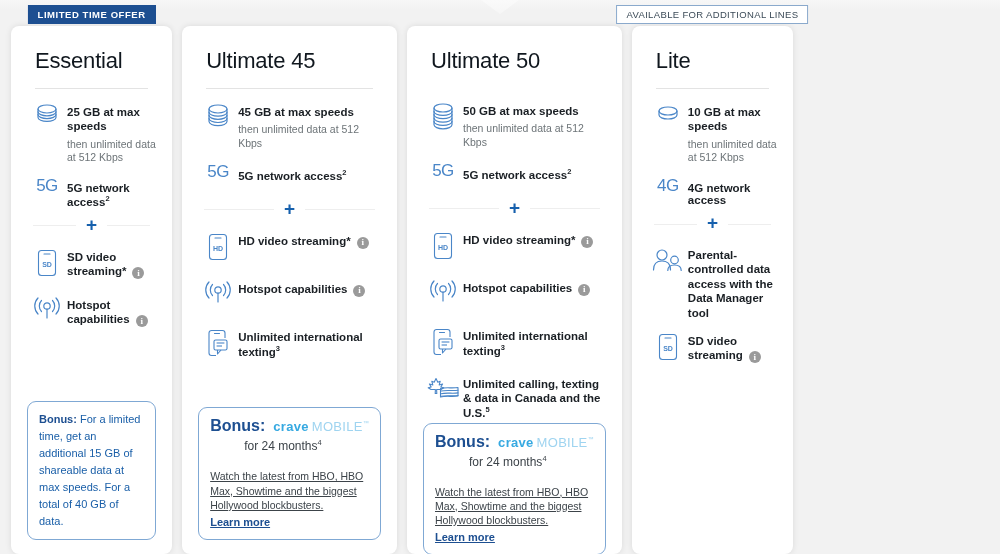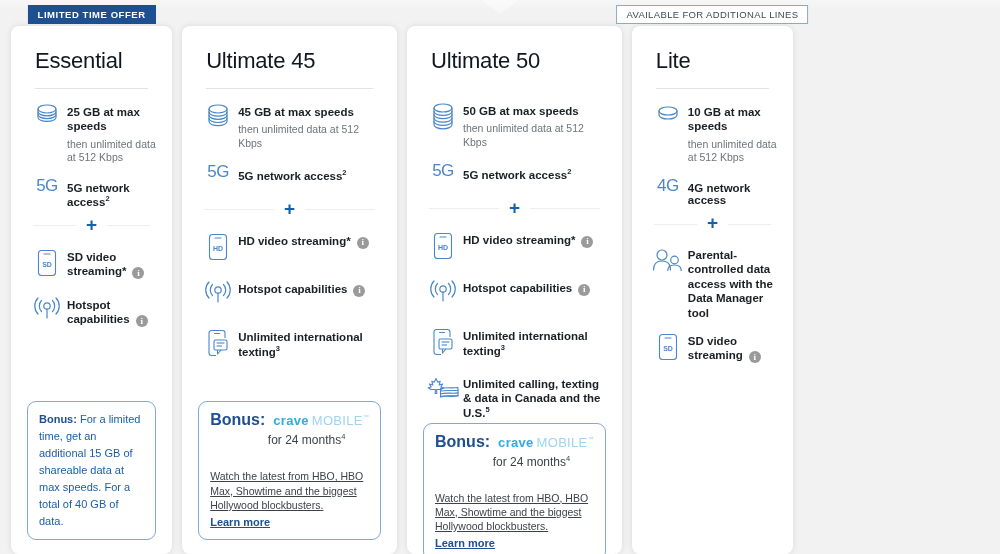--- a/index.html
+++ b/index.html
@@ -108,21 +108,21 @@
   .bonus-line{font-size:11px;color:#1a5fa8;line-height:1.55;}
   .bonus-label{font-weight:700;color:#1d4f91;}
   .bonus-line b{font-weight:400;color:#1a5fa8;}
 
   .crave-row{display:flex;align-items:baseline;gap:8px;}
   .crave-logo{font-size:13px;letter-spacing:.3px;line-height:1;white-space:nowrap;}
   .crave-logo .c1{color:#36a9e1;font-weight:700;margin-top:26px;}
   .crave-logo .c2{color:#9fd4f0;font-weight:400;margin-left:3px;}
   .crave-logo .tm{font-size:6px;color:#9fd4f0;vertical-align:top;}
   .crave-months{
-    font-size:12px;color:#3c4349;text-align:center;margin:3px 0 22px 0;
+    font-size:12px;color:#3c4349;margin:3px 0 16px 0;
     padding-left:34px;
   }
   .crave-desc{font-size:10.5px;color:#3c4349;line-height:1.35;text-decoration:underline;}
   .learn-more{
     display:inline-block;margin-top:3px;font-size:11px;color:#1d4f91;
     font-weight:700;text-decoration:underline;cursor:pointer;
   }
 </style>
 </head>
 <body>

